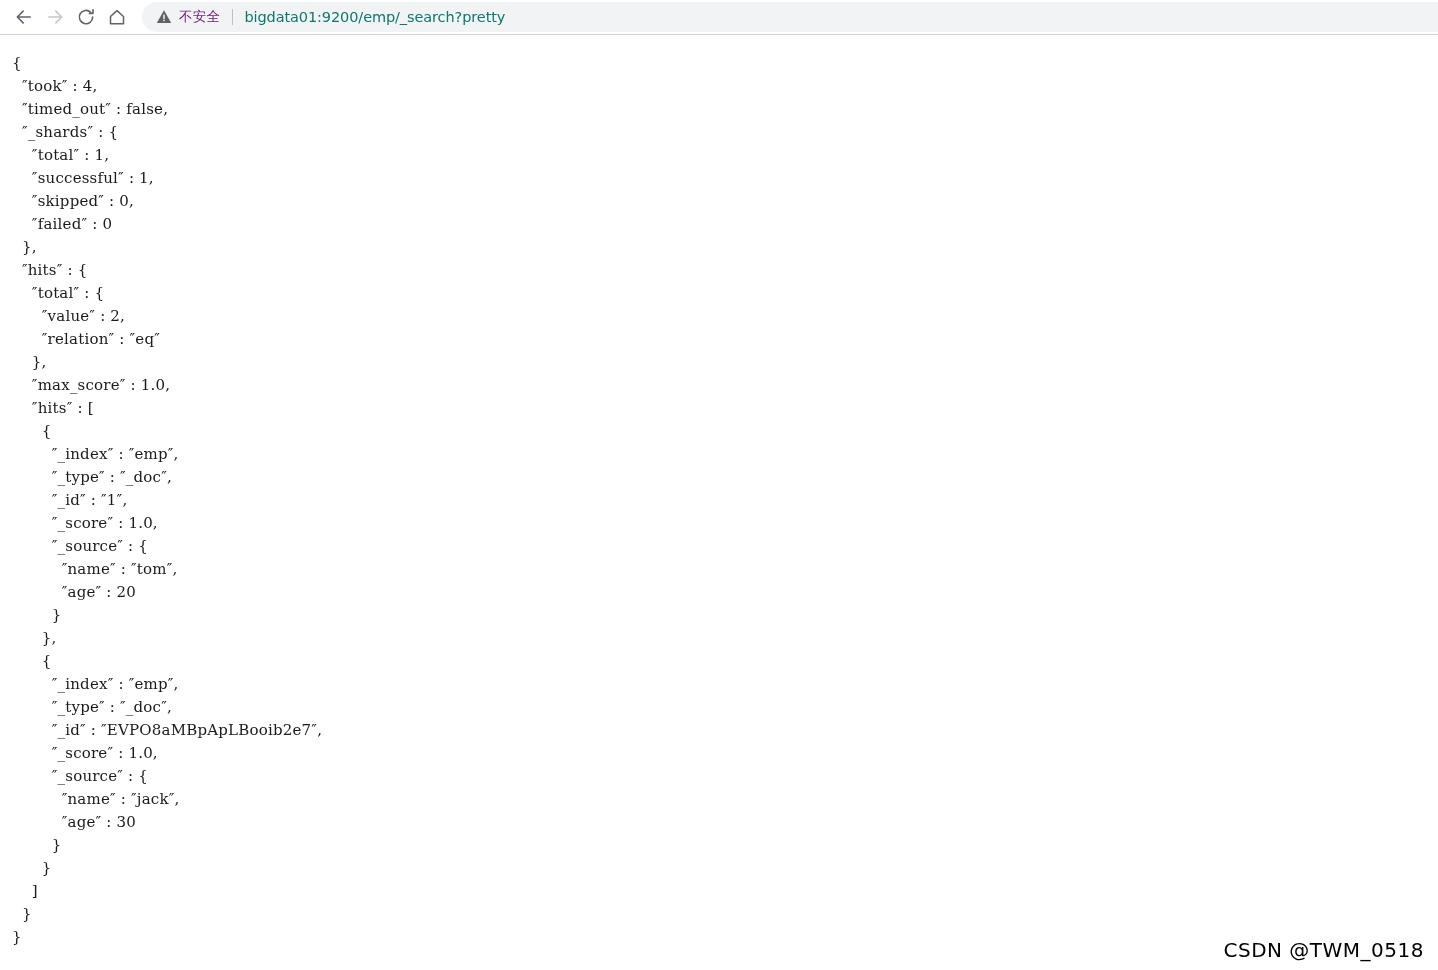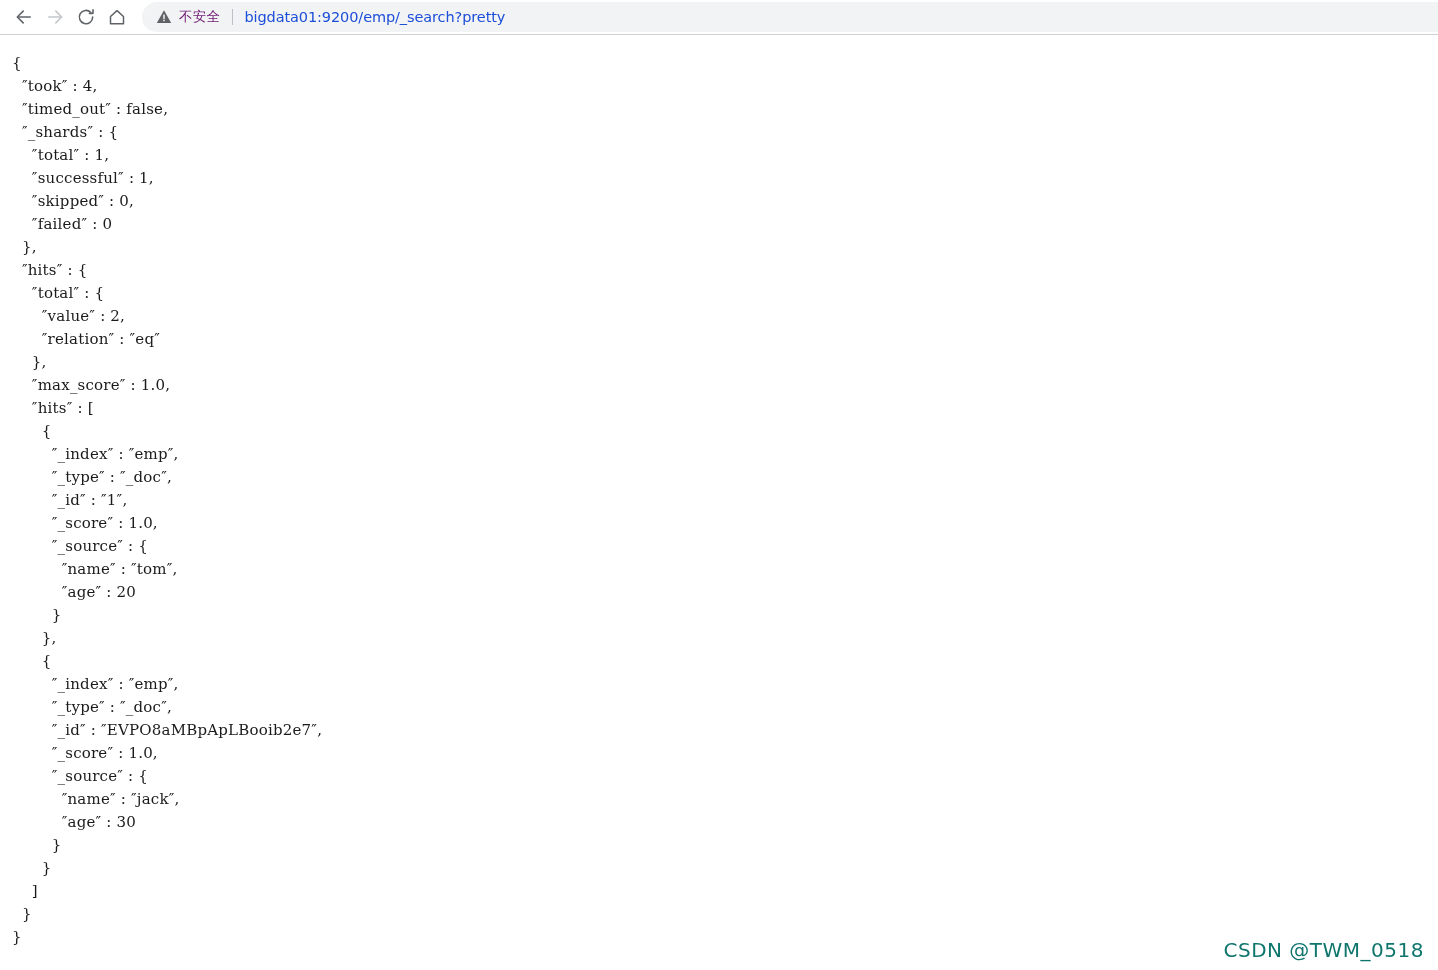--- a/index.html
+++ b/index.html
@@ -74,21 +74,21 @@
   }
   #omnibox-divider {
     width: 1px;
     height: 16px;
     background: #bdc1c6;
     margin: 0 11px 0 12px;
     flex: 0 0 auto;
   }
   #url-text {
     font-size: 14.5px;
-    color: #1d4ed8;
+    color: #0f766e;
     font-family: "DejaVu Sans", "Liberation Sans", sans-serif;
     white-space: nowrap;
     letter-spacing: -0.1px;
   }
 
   
   #page-content {
     position: absolute;
     left: 0;
     top: 36px;
@@ -109,21 +109,21 @@
     font-variant-ligatures: none;
   }
 
   
   #csdn-watermark {
     position: absolute;
     right: 14px;
     bottom: 8px;
     font-family: "DejaVu Sans", "Liberation Sans", sans-serif;
     font-size: 20px;
-    color: #0f766e;
+    color: #000000;
     letter-spacing: 0.5px;
     user-select: none;
     white-space: nowrap;
   }
 </style>
 </head>
 <body>
 
 <div id="browser-toolbar">
 

